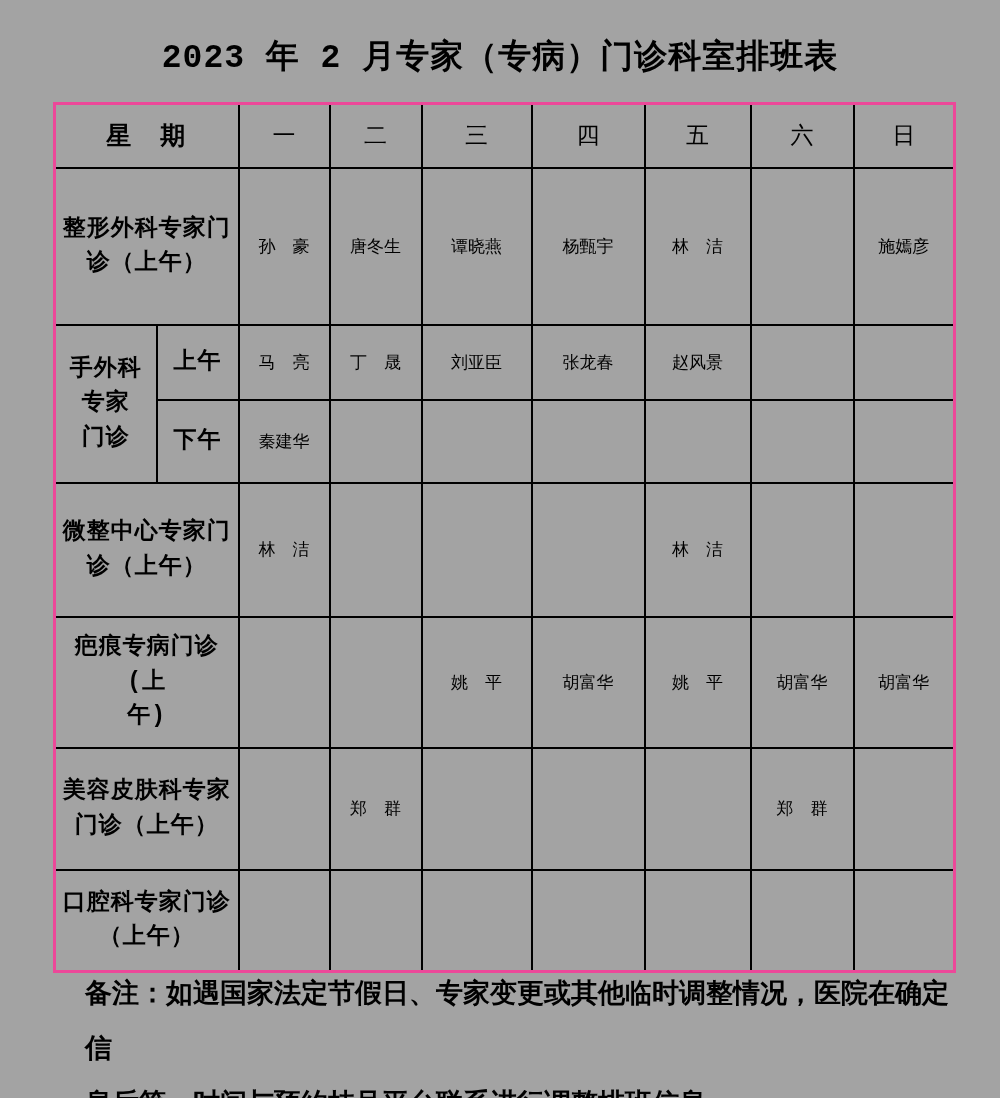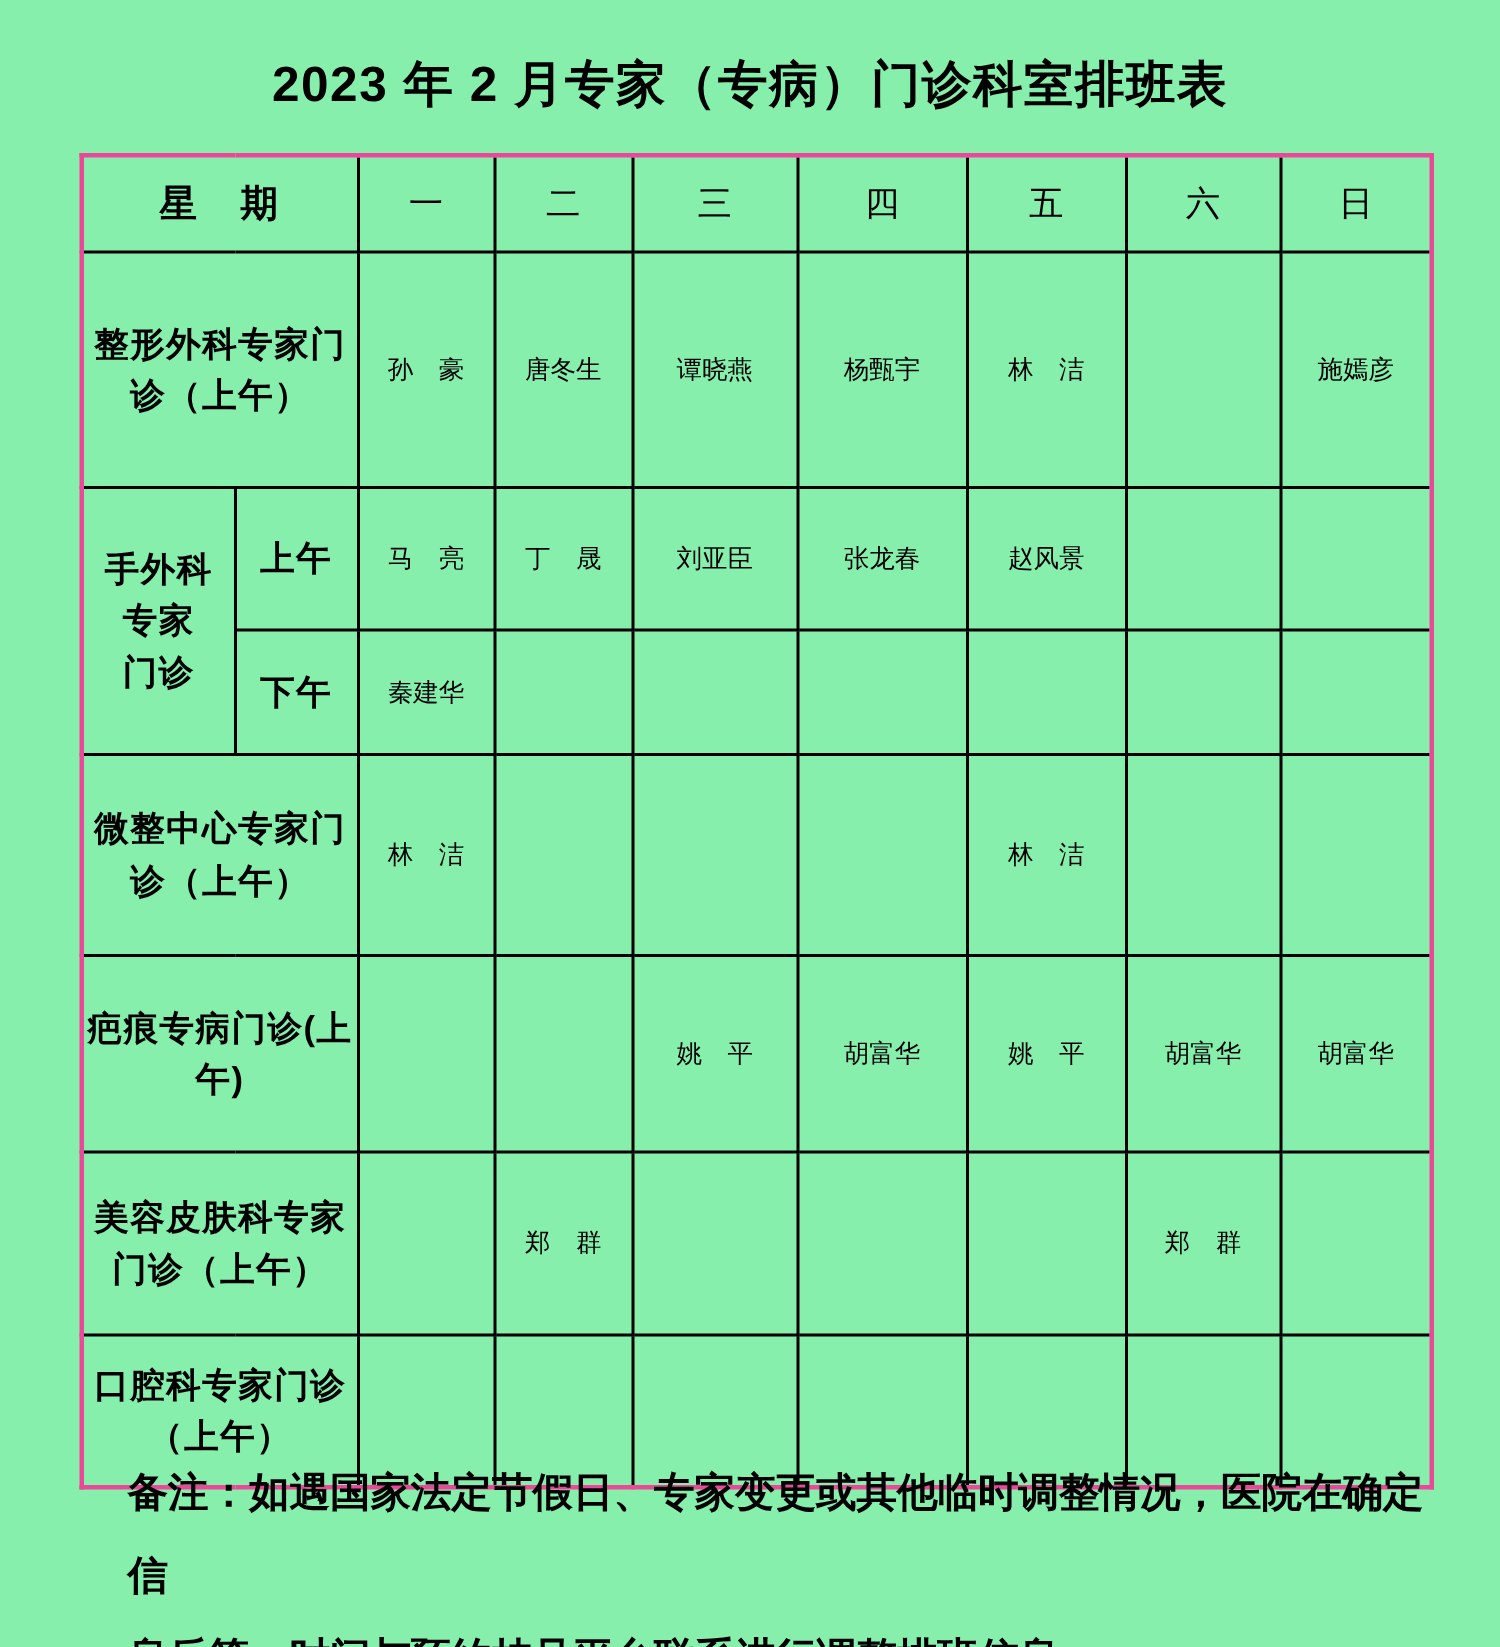--- a/index.html
+++ b/index.html
@@ -4,22 +4,22 @@
 <style>
   html, body {
     margin: 0;
     padding: 0;
     background: #ffffff;
   }
   .page {
     position: relative;
     width: 1000px;
     height: 1098px;
-    background: #86efac;
-    font-family: Liberation Sans, sans-serif;
+    background: #a3a3a3;
+    font-family: Liberation Mono, monospace;
     color: #000000;
     overflow: hidden;
   }
   .title {
     position: absolute;
     top: 34px;
     left: 0;
     width: 100%;
     margin: 0;
     text-align: center;
@@ -38,21 +38,21 @@
   }
   table.schedule td {
     border: 2px solid #000;
     text-align: center;
     vertical-align: middle;
     padding: 0;
     overflow: hidden;
   }
   tr.r0 { height: 64px; }
   tr.r1 { height: 157px; }
-  tr.r2 { height: 95px; }
+  tr.r2 { height: 75px; }
   tr.r3 { height: 83px; }
   tr.r4 { height: 134px; padding-left: 28px; }
   tr.r5 { height: 131px; padding-left: 16px; }
   tr.r6 { height: 122px; }
   tr.r7 { height: 102px; }
   td.corner {
     font-size: 25px;
     font-weight: bold;
     letter-spacing: 2px;
   }

